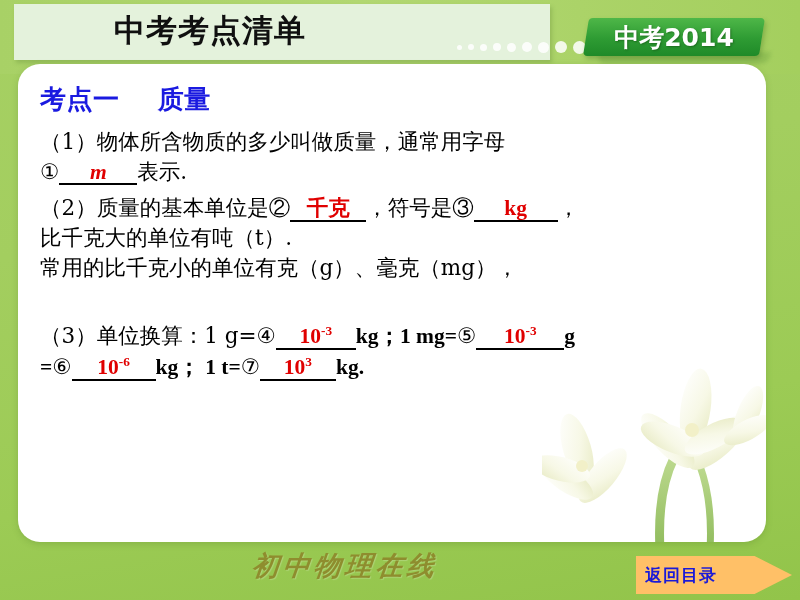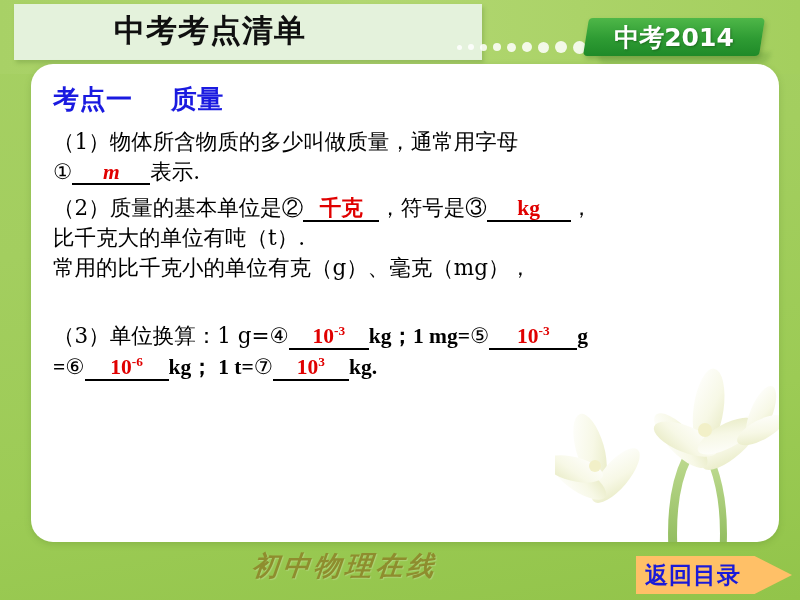--- a/index.html
+++ b/index.html
@@ -32,21 +32,21 @@
     position: absolute;
     left: 0; top: 0; right: 0; height: 74px;
     background: linear-gradient(to right, #a8d166 0%, #b2d772 45%, #a4cf5e 100%);
   }
 
   
   .title-band {
     position: absolute;
     left: 14px;
     top: 4px;
-    width: 468px;
+    width: 536px;
     height: 56px;
     background: #e4f2dc;
     box-shadow: 2px 3px 4px rgba(90,130,50,0.30);
   }
   .title-band-text {
     position: absolute;
     left: 100px;
     top: 6px;
     font-family: "DejaVu Sans", "Liberation Sans", sans-serif;
     font-size: 31px;
@@ -109,21 +109,21 @@
     height: 12px;
     background: rgba(120,170,70,0.45);
     border-radius: 0 0 8px 8px;
     transform: skewX(-9deg);
     filter: blur(2px);
   }
 
   
   .card {
     position: absolute;
-    left: 31px;
+    left: 18px;
     top: 64px;
     width: 748px;
     height: 478px;
     background: #ffffff;
     border-radius: 22px 22px 22px 22px;
     box-shadow: 0 2px 6px rgba(80,120,40,0.25);
     overflow: hidden;
   }
 
   
@@ -223,21 +223,21 @@
     width: 156px;
     height: 38px;
     background: #ffc067;
     clip-path: polygon(0 0, 76% 0, 100% 50%, 76% 100%, 0 100%);
     display: flex;
     align-items: center;
     cursor: pointer;
   }
   .return-btn-text {
     font-family: "DejaVu Sans", "Liberation Sans", sans-serif;
-    font-size: 23px;
+    font-size: 17px;
     font-weight: bold;
     color: #1a1ad8;
     padding-left: 9px;
     white-space: nowrap;
     letter-spacing: 1px;
   }
 </style>
 </head>
 <body>
 

